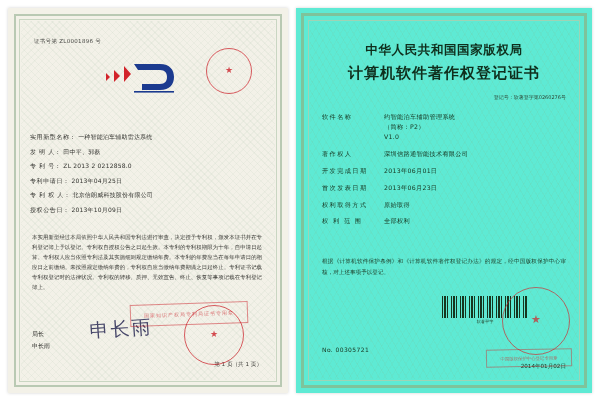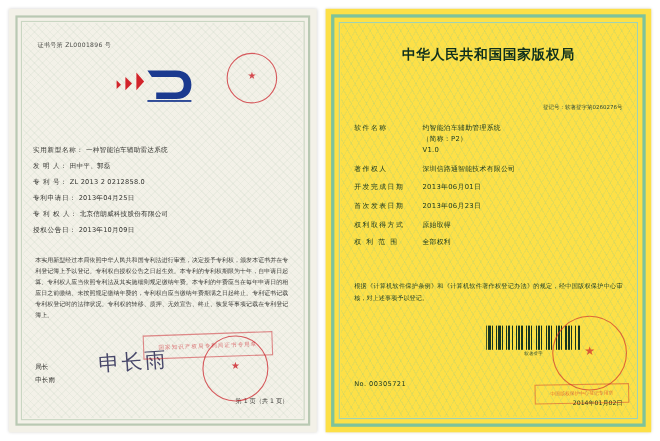--- a/index.html
+++ b/index.html
@@ -172,21 +172,21 @@
     box-sizing: border-box;
   }
 
   
   .cert-right {
     position: absolute;
     left: 296px;
     top: 8px;
     width: 296px;
     height: 385px;
-    background: #fde047;
+    background: #5eead4;
     box-sizing: border-box;
     overflow: hidden;
   }
   .cert-right .rborder-out {
     position: absolute;
     left: 5px; top: 5px; right: 5px; bottom: 5px;
     border: 3px solid #7ec39b;
     box-sizing: border-box;
   }
   .cert-right .rborder-in {
@@ -407,20 +407,21 @@
     </div>
     <div class="seal-rect">国家知识产权局专利局证书专用章</div>
   </div>
 
   <div class="cert-right shadow">
     <div class="rborder-out"></div>
     <div class="rborder-in"></div>
     <div class="rpattern"></div>
 
     <div class="r-gov">中华人民共和国国家版权局</div>
+    <div class="r-title">计算机软件著作权登记证书</div>
     <div class="r-regno">登记号：软著登字第0260276号</div>
 
     <div class="r-fields">
       <div class="r-row">
         <span class="rlbl">软件名称</span>
         <span class="rval">
           <span>约智能泊车辅助管理系统</span>
           <span class="sub">（简称：P2）</span>
           <span class="sub">V1.0</span>
         </span>

